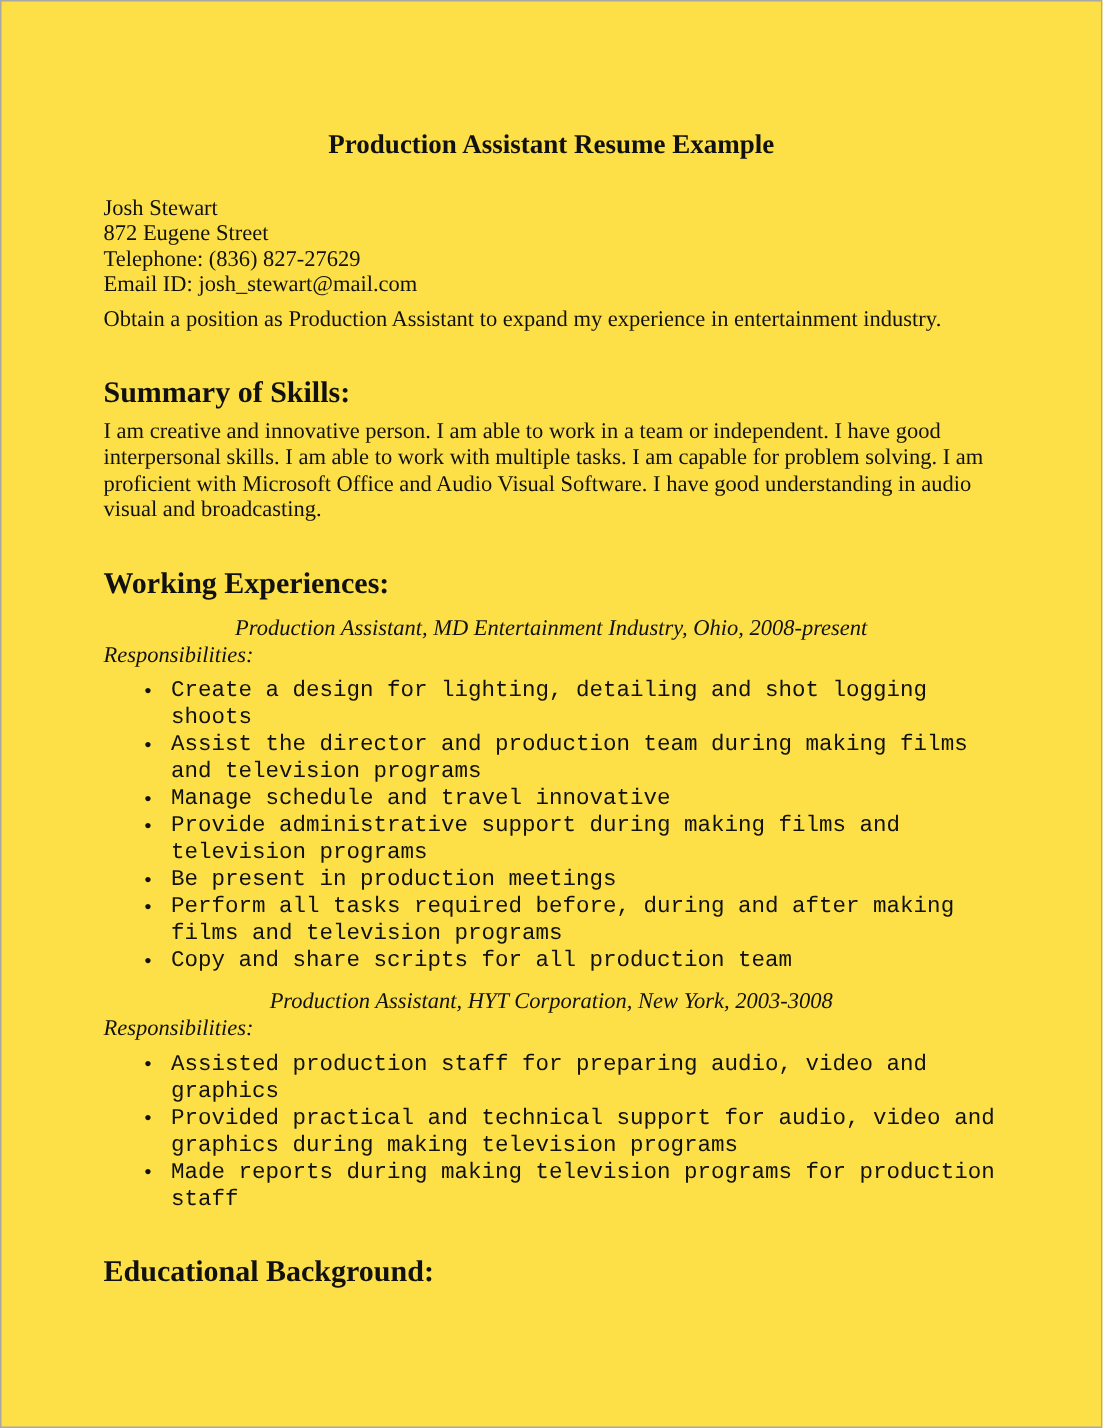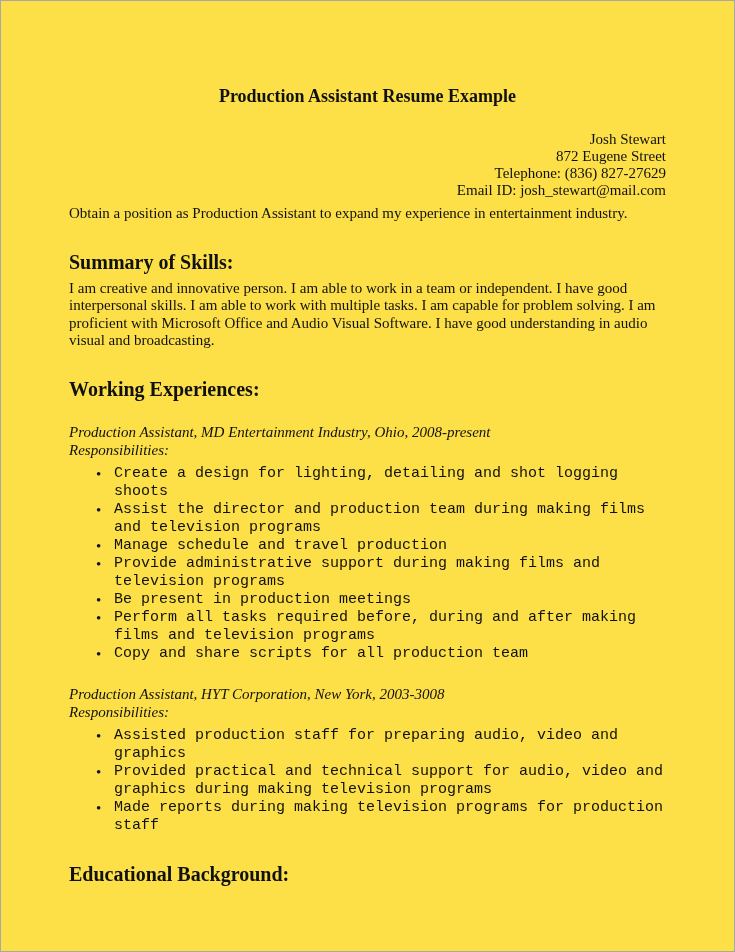--- a/index.html
+++ b/index.html
@@ -18,42 +18,43 @@
     overflow: hidden;
   }
   .doc-title {
     text-align: center;
     font-size: 18px;
     font-weight: bold;
     line-height: 22px;
   }
   .contact-block {
     margin-top: 24px;
-    text-align: right;
+    text-align: left;
     font-size: 15px;
     line-height: 17px;
   }
   .section-heading {
     font-size: 20px;
     font-weight: bold;
     line-height: 24px;
     margin-top: 27px;
   }
   .section-heading.first { margin-top: 29px; }
   .body-text {
     font-size: 15px;
     line-height: 17.5px;
     margin-top: 6px;
     max-width: 599px;
   }
   .job-title {
     font-size: 15px;
     font-style: italic;
     line-height: 18px;
-    margin-top: 22px;
+    margin-top: 9px;
+    text-align: center;
   }
   .responsibilities-label {
     font-size: 15px;
     font-style: italic;
     line-height: 18px;
   }
   ul.bullet-list {
     list-style: none;
     margin-top: 6px;
     margin-bottom: 4px;
@@ -99,21 +100,21 @@
       <li class="bullet-row">
         <span class="bullet">•</span>
         <span class="bullet-text">Create a design for lighting, detailing and shot logging shoots</span>
       </li>
       <li class="bullet-row">
         <span class="bullet">•</span>
         <span class="bullet-text">Assist the director and production team during making films and television programs</span>
       </li>
       <li class="bullet-row">
         <span class="bullet">•</span>
-        <span class="bullet-text">Manage schedule and travel production</span>
+        <span class="bullet-text">Manage schedule and travel innovative</span>
       </li>
       <li class="bullet-row">
         <span class="bullet">•</span>
         <span class="bullet-text">Provide administrative support during making films and television programs</span>
       </li>
       <li class="bullet-row">
         <span class="bullet">•</span>
         <span class="bullet-text">Be present in production meetings</span>
       </li>
       <li class="bullet-row">

